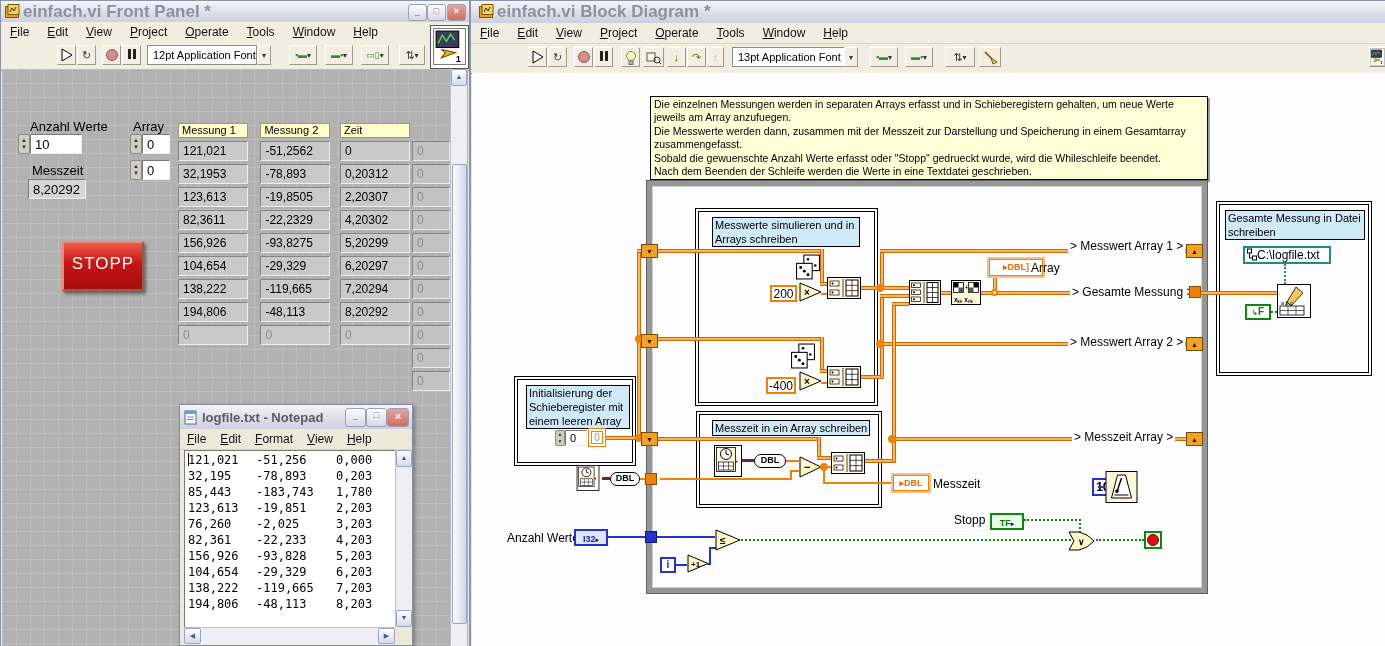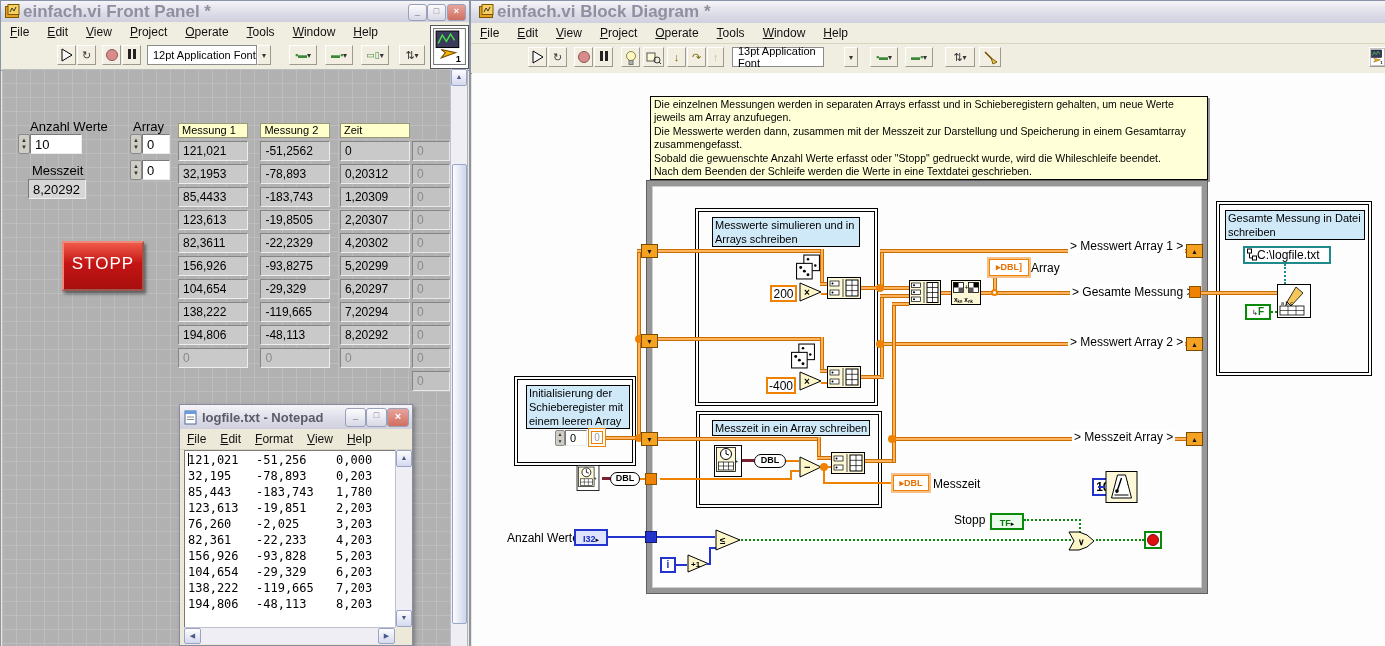--- a/index.html
+++ b/index.html
@@ -309,25 +309,20 @@
             <span class="tc">-51,2562</span>
             <span class="tc">0</span>
           </div>
 
           <div class="trow">
             <span class="tc">32,1953</span>
             <span class="tc">-78,893</span>
             <span class="tc">0,20312</span>
           </div>
 
-          <div class="trow">
-            <span class="tc">85,4433</span>
-            <span class="tc">-183,743</span>
-            <span class="tc">1,20309</span>
-          </div>
 
           <div class="trow">
             <span class="tc">123,613</span>
             <span class="tc">-19,8505</span>
             <span class="tc">2,20307</span>
           </div>
 
 
           <div class="trow">
             <span class="tc">82,3611</span>
@@ -504,21 +499,21 @@
         </div>
       <div class="tbtn" style="left:196px;width:19px">
           <span style="color:#7a6a00">↓</span>
         </div>
       <div class="tbtn" style="left:216px;width:19px">
           <span style="color:#7a6a00">↷</span>
         </div>
       <div class="tbtn" style="left:236px;width:17px;color:#aaa">
           <span style="color:#b8b8a8">↑</span>
         </div>
-      <div class="tbtn fontbox" style="left:261px;width:92px">13pt Application Font</div>
+      <div class="tbtn fontbox" style="left:261px;width:124px">13pt Application Font</div>
       <div class="tbtn" style="left:373px;width:14px">
           <span class="ddarrow">▾</span>
         </div>
       <div class="tbtn" style="left:399px;width:28px">
           <span style="color:#3a8a3a;font-size:9px">▪▬</span>
           <span class="ddarrow">▾</span>
         </div>
       <div class="tbtn" style="left:434px;width:28px">
           <span style="color:#3a8a3a;font-size:9px">▬▪</span>
           <span class="ddarrow">▾</span>
@@ -617,21 +612,21 @@
       <svg class="a" style="left:437px;top:207px" width="32" height="25" viewBox="0 0 32 25">
           <use href="#ic-build3"></use>
         </svg>
       <div class="ah a" style="left:469px;top:218px;width:10px"></div>
       <svg class="a" style="left:479px;top:207px" width="30" height="25" viewBox="0 0 30 25">
           <use href="#ic-transpose"></use>
         </svg>
       <div class="ah a" style="left:509px;top:218px;width:214px"></div>
       <div class="av a" style="left:521px;top:202px;height:16px"></div>
       <div class="hdot a" style="left:519px;top:216px"></div>
-      <div class="dblind a" style="left:517px;top:186px;width:40px;height:17px">▸<span>DBL</span>]</div>
+      <div class="dblind a" style="left:517px;top:186px;width:54px;height:17px">▸<span>DBL</span>]</div>
       <span class="freelab a" style="left:559px;top:188px">Array</span>
 
       <div class="lvbox a" style="left:227px;top:341px;width:178px;height:89px"></div>
       <div class="bluelab a" style="left:240px;top:347px">Messzeit in ein Array schreiben</div>
       <svg class="a" style="left:242px;top:372px" width="28" height="32" viewBox="0 0 28 32">
           <use href="#ic-clock"></use>
         </svg>
       <div class="mh a" style="left:270px;top:386px;width:12px"></div>
       <div class="hex a" style="left:282px;top:381px;width:32px;height:14px">DBL</div>
       <div class="wh a" style="left:314px;top:387px;width:13px"></div>

